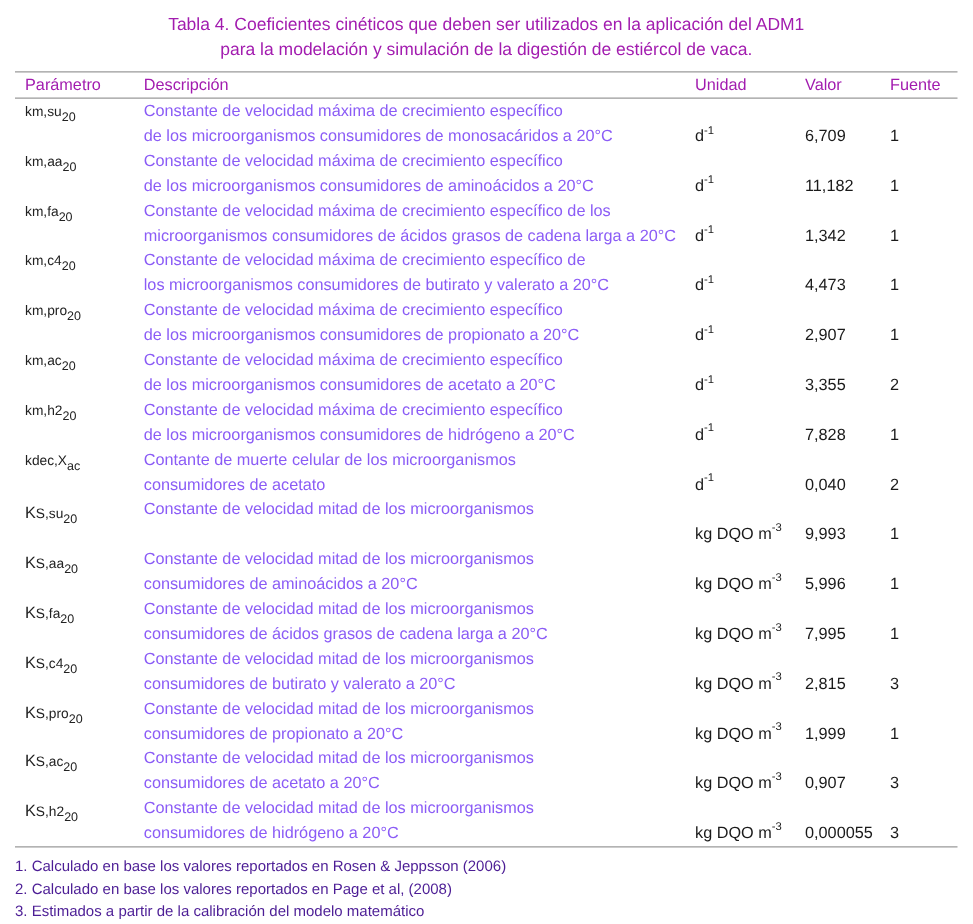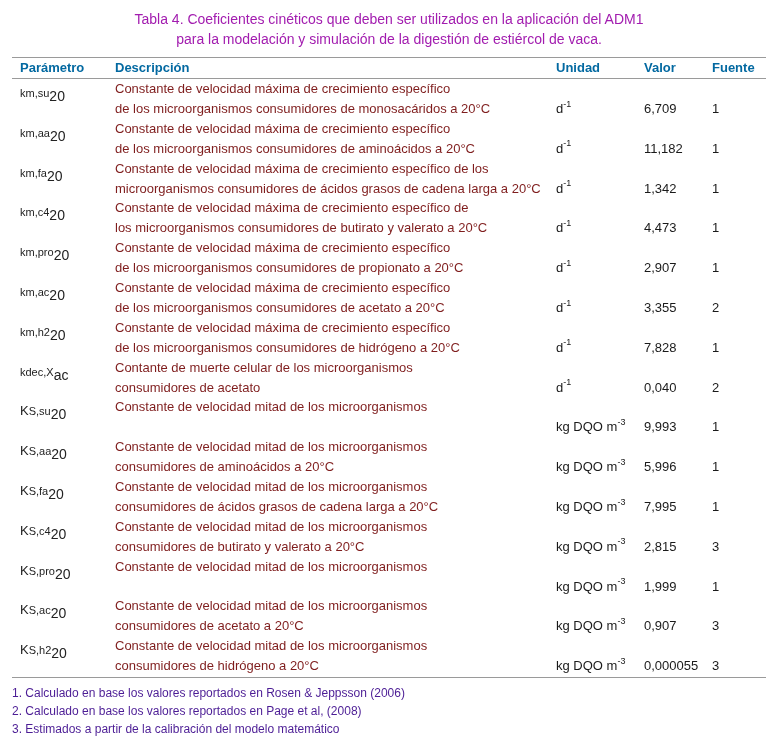--- a/index.html
+++ b/index.html
@@ -11,27 +11,27 @@
     position: absolute; left: 0; width: 778px; text-align: center;
     font-size: 14px; line-height: 20px; color: #a21caf;
   }
   .title.l1 { top: 9px; }
   .title.l2 { top: 29px; }
   .rule {
     position: absolute; left: 12px; width: 754px; height: 0;
     border-top: 1px solid #9a9a9a;
   }
   .hdr {
-    position: absolute; top: 60px; font-size: 13px; font-weight: bold; color: #0369a1; text-align: right;
+    position: absolute; top: 60px; font-size: 13px; font-weight: normal; color: #a21caf; text-align: right;
   }
   .row { position: absolute; left: 0; width: 778px; height: 40px; font-size: 13px; }
   .param { position: absolute; left: 20px; top: 4px; font-size: 11px; color: #222; white-space: nowrap; }
-  .param .sub20 { font-size: 14px; position: relative; top: 4px; }
+  .param .sub20 { font-size: 10px; position: relative; top: 4px; }
   .param .cap { font-size: 13px; }
-  .desc1, .desc2 { position: absolute; left: 115px; white-space: nowrap; color: #7f1d1d; }
+  .desc1, .desc2 { position: absolute; left: 115px; white-space: nowrap; color: #8b5cf6; }
   .desc1 { top: 1px; }
   .desc2 { top: 21px; }
   .unit, .val, .src { position: absolute; top: 21px; white-space: nowrap; }
   .unit { left: 556px; }
   .unit sup { font-size: 9px; position: relative; top: -1px; vertical-align: super; line-height: 0; }
   .val { left: 644px; text-align: right; }
   .src { left: 712px; }
   .foot { position: absolute; left: 12px; font-size: 12px; color: #4c1d95; }
 </style>
 </head>
@@ -146,20 +146,21 @@
       <span class="param"><span class="cap">K</span><span>S,c4</span><span class="sub20">20</span></span>
       <span class="desc1">Constante de velocidad mitad de los microorganismos</span>
       <span class="desc2">consumidores de butirato y valerato a 20°C</span>
       <span class="unit"><span>kg DQO m</span><sup>-3</sup></span>
       <span class="val">2,815</span>
       <span class="src">3</span>
     </div>
     <div class="row" style="top: 557.6px;">
       <span class="param"><span class="cap">K</span><span>S,pro</span><span class="sub20">20</span></span>
       <span class="desc1">Constante de velocidad mitad de los microorganismos</span>
+      <span class="desc2">consumidores de propionato a 20°C</span>
       <span class="unit"><span>kg DQO m</span><sup>-3</sup></span>
       <span class="val">1,999</span>
       <span class="src">1</span>
     </div>
     <div class="row" style="top: 597.4px;">
       <span class="param"><span class="cap">K</span><span>S,ac</span><span class="sub20">20</span></span>
       <span class="desc1">Constante de velocidad mitad de los microorganismos</span>
       <span class="desc2">consumidores de acetato a 20°C</span>
       <span class="unit"><span>kg DQO m</span><sup>-3</sup></span>
       <span class="val">0,907</span>

